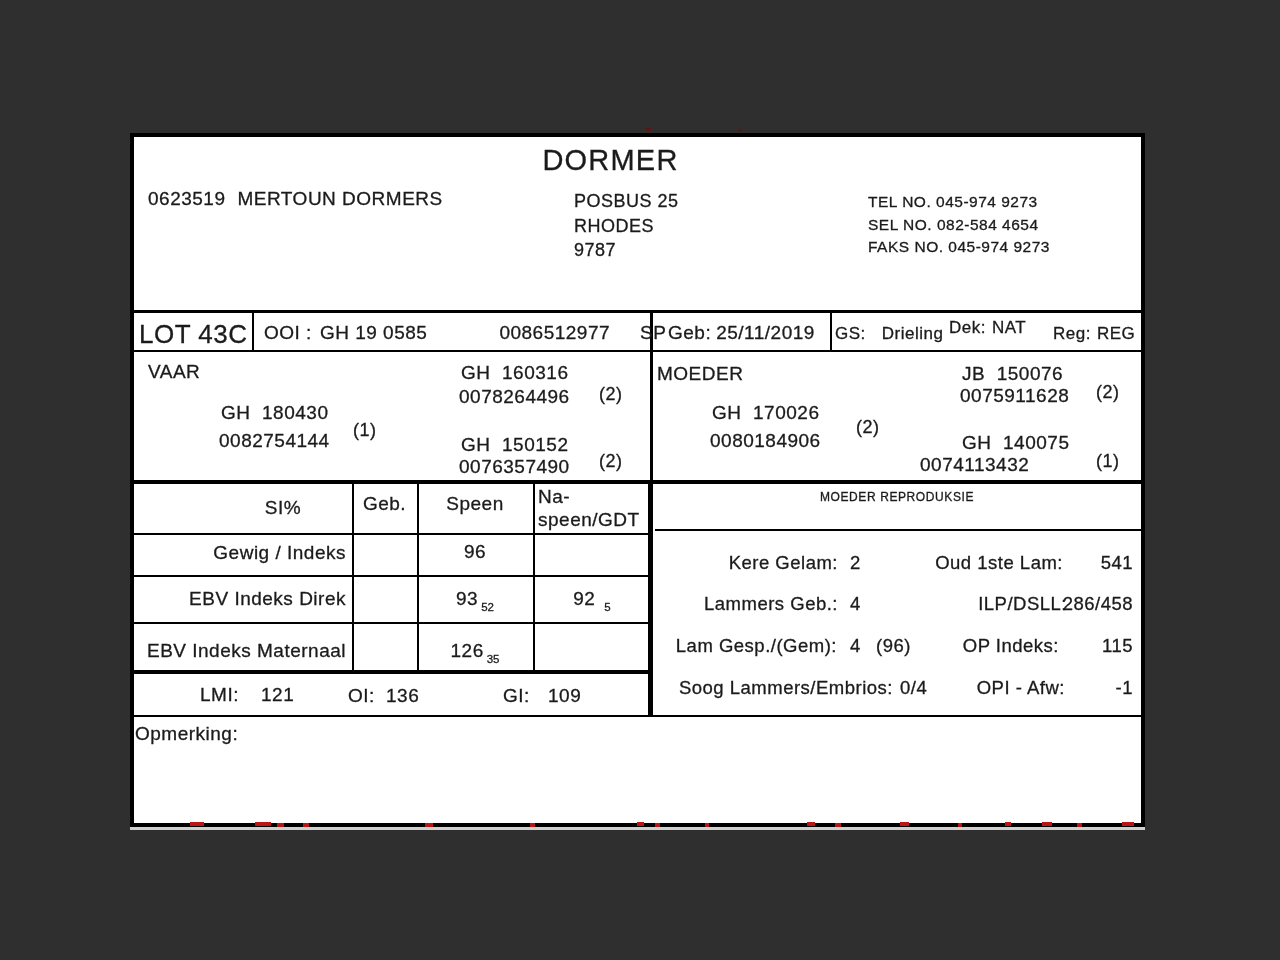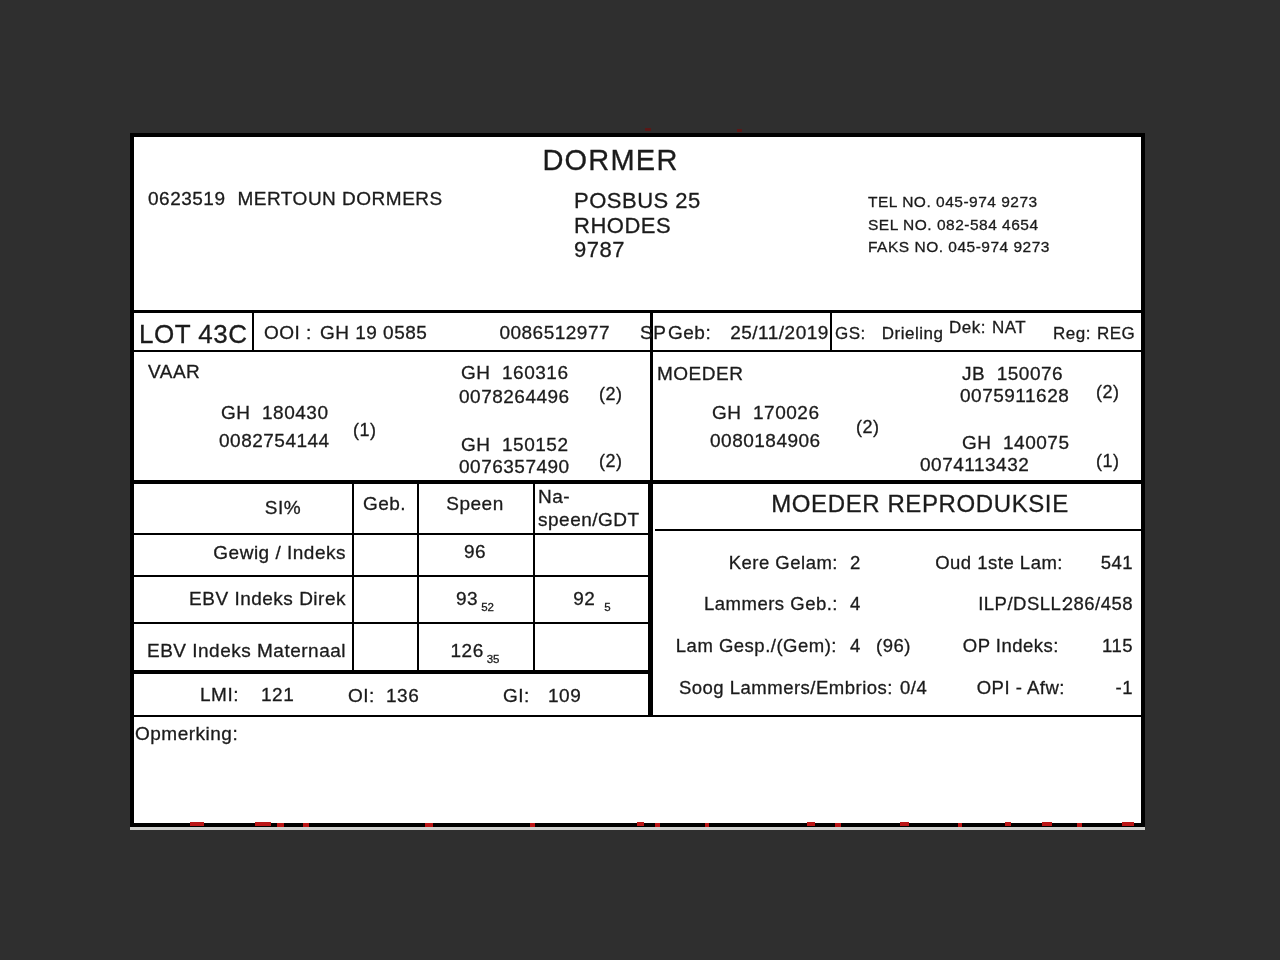--- a/index.html
+++ b/index.html
@@ -11,21 +11,21 @@
     -webkit-text-stroke:0.3px currentColor;
     letter-spacing:0.5px;
   }
   .page{
     position:absolute;left:130px;top:133px;width:1015px;height:694px;
     background:#ffffff;border:4px solid #000;box-sizing:border-box;
   }
   .abs{position:absolute;}
   .hline,.vline{position:absolute;background:#000;}
   .t26{font-size:26px;}
-  .t20{font-size:24px;padding-left:23px;}
+  .t20{font-size:12px;}
   .t19{font-size:19px;}
   .t18{font-size:18px;}
   .t17{font-size:17px;}
   .t15{font-size:15.5px;}
   .pre{white-space:pre;}
   .ctr{text-align:center;}
   .rt{text-align:right;}
   .title{font-size:29px;letter-spacing:1.2px;text-align:center;}
   .pair{display:inline-flex;gap:6px;white-space:pre;}
   .sub{font-size:11.5px;position:relative;top:6px;margin-left:3px;letter-spacing:0;}
@@ -44,21 +44,21 @@
 
 <div class="page">
 
   <div class="abs title" style="left:0;top:7px;width:953px;">DORMER</div>
 
   <div class="abs t19" style="left:14px;top:51px;display:flex;gap:12px;">
     <span>0623519</span>
     <span>MERTOUN DORMERS</span>
   </div>
 
-  <div class="abs" style="left:440px;top:52px;font-size:22px;line-height:24.5px;">
+  <div class="abs" style="left:440px;top:52px;font-size:18px;line-height:24.5px;">
     <div>POSBUS 25</div>
     <div>RHODES</div>
     <div>9787</div>
   </div>
 
   <div class="abs t15" style="left:734px;top:54px;line-height:22.5px;">
     <div>TEL NO. 045-974 9273</div>
     <div>SEL NO. 082-584 4654</div>
     <div>FAKS NO. 045-974 9273</div>
   </div>
@@ -84,21 +84,21 @@
 
   <div class="abs t26" style="left:5px;top:182px;">LOT 43C</div>
 
   <div class="abs t19" style="left:130px;top:185px;display:flex;white-space:pre;">
     <span>OOI :</span>
     <span style="margin-left:8px;">GH 19 0585</span>
     <span style="margin-left:72px;">0086512977</span>
     <span style="margin-left:30px;">SP</span>
   </div>
 
-  <div class="abs t19" style="left:534px;top:185px;display:flex;gap:19px;">
+  <div class="abs t19" style="left:534px;top:185px;display:flex;gap:5px;">
     <span>Geb:</span>
     <span>25/11/2019</span>
   </div>
 
   <span class="abs pair t17" style="left:701px;top:187px;gap:16px;">
     <span>GS:</span><span>Drieling</span>
   </span>
   <span class="abs pair t17" style="left:815px;top:181px;">
     <span>Dek:</span><span>NAT</span>
   </span>

